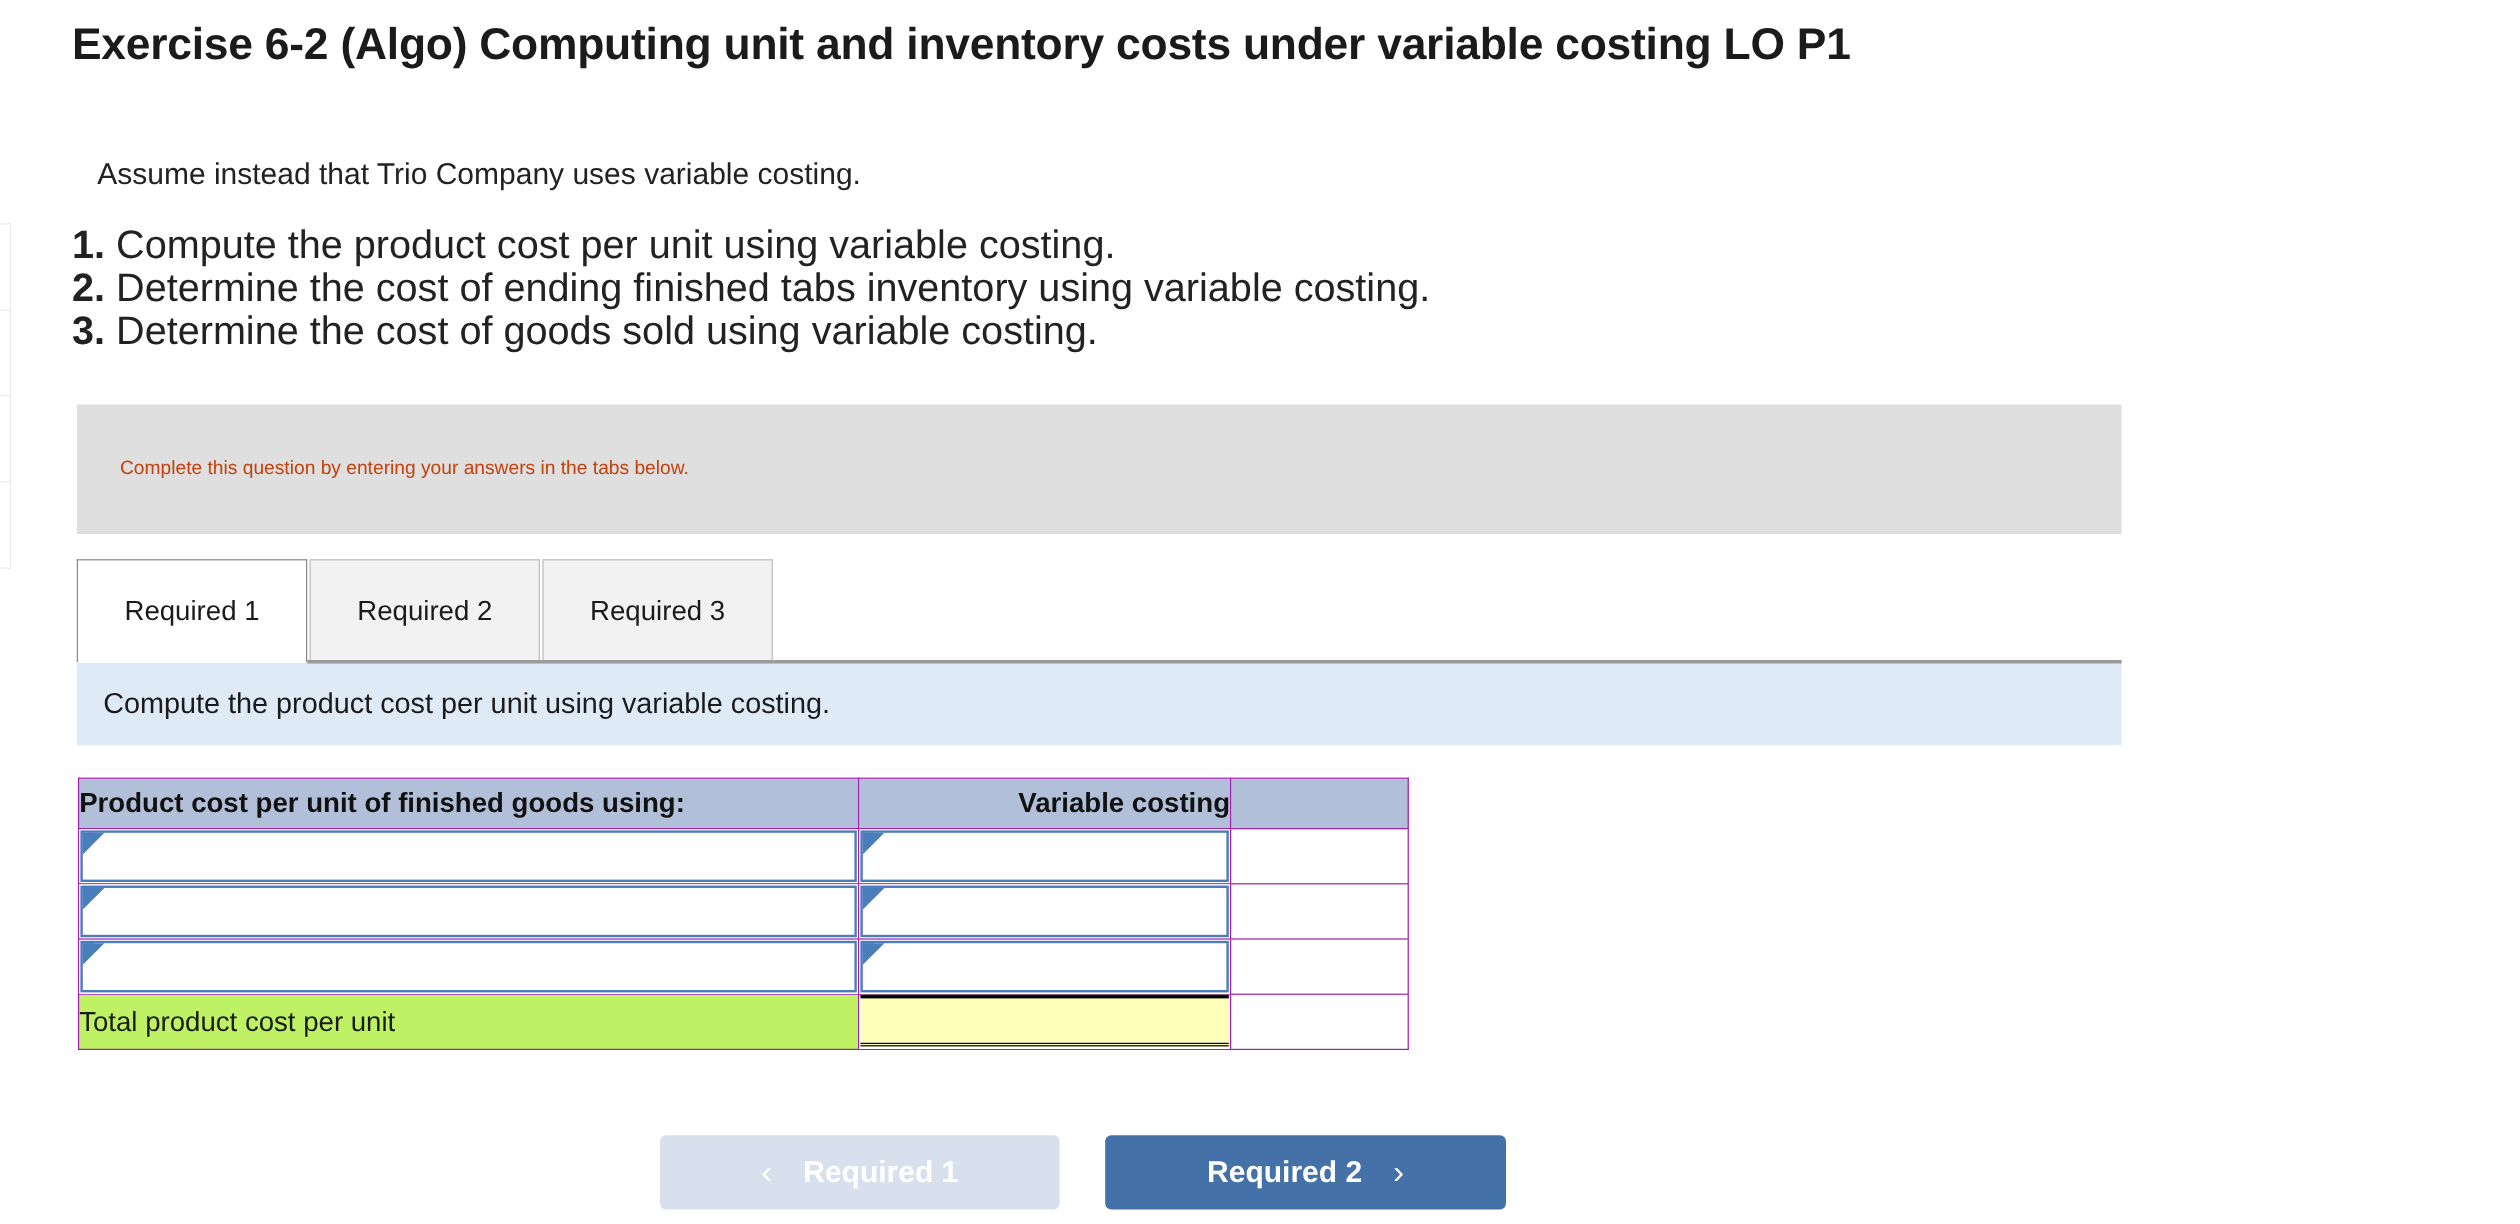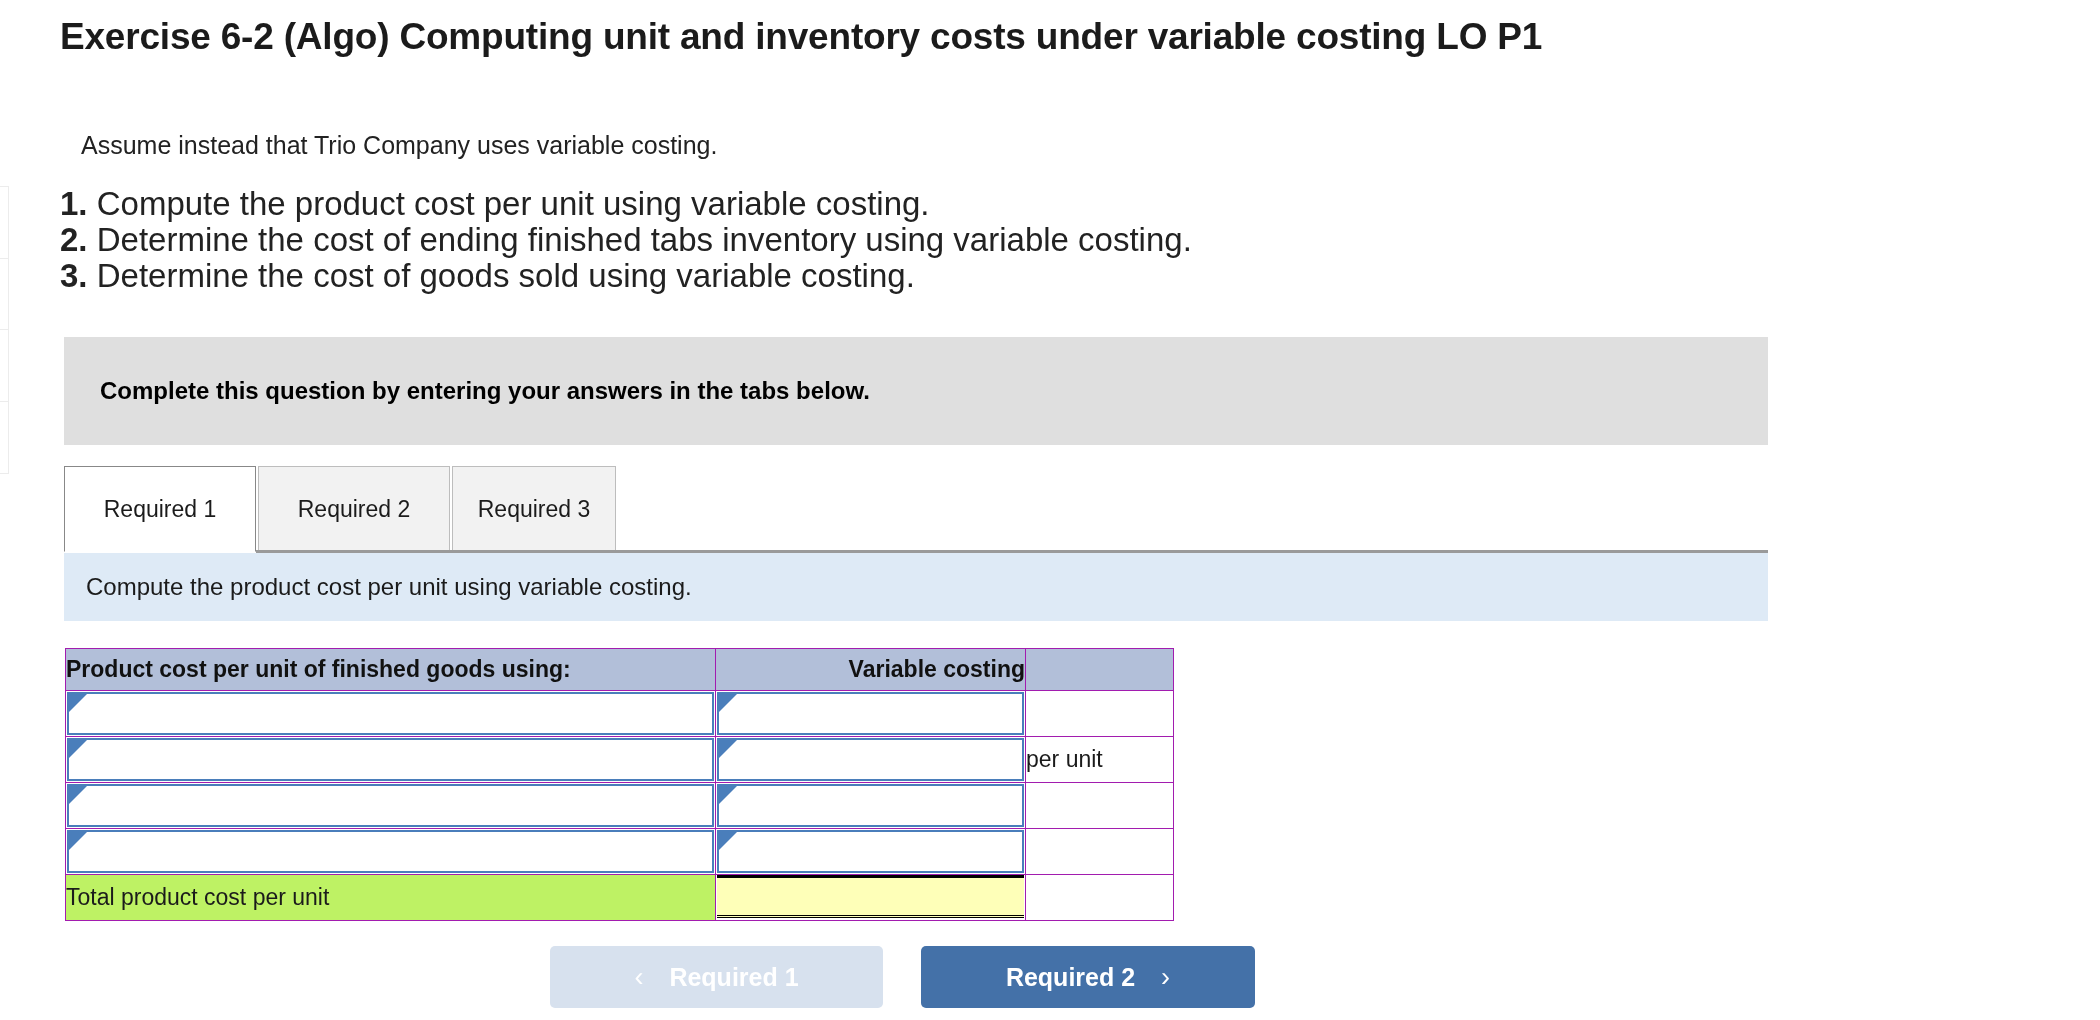--- a/index.html
+++ b/index.html
@@ -75,23 +75,23 @@
     left: 64px;
     top: 337px;
     width: 1704px;
     height: 108px;
     background: #dfdfdf;
     display: flex;
     align-items: center;
   }
   .callout-text {
     padding-left: 36px;
-    font-size: 24px;
-    font-weight: bold;
-    color: #000000;
+    font-size: 16px;
+    font-weight: normal;
+    color: #c2410c;
   }
 
   
   .tabstrip {
     position: absolute;
     left: 64px;
     top: 466px;
     width: 1704px;
     height: 86px;
   }
@@ -109,21 +109,21 @@
     cursor: pointer;
   }
   .tab.active {
     background: #ffffff;
     border-color: #888888;
     border-bottom: 1px solid #ffffff;
     z-index: 3;
   }
   .tab-1 { left: 0px;   width: 192px; }
   .tab-2 { left: 194px; width: 192px; }
-  .tab-3 { left: 388px; width: 164px; }
+  .tab-3 { left: 388px; width: 192px; }
 
   .tab-underline {
     position: absolute;
     left: 64px;
     top: 550px;
     width: 1704px;
     height: 3px;
     background: #9a9a9a;
     z-index: 1;
   }
@@ -358,29 +358,20 @@
           </td>
           <td class="unit"></td>
         </tr>
         <tr>
           <td class="dd">
             <div class="dd-box"></div>
           </td>
           <td class="dd">
             <div class="dd-box"></div>
           </td>
-          <td class="unit">per unit</td>
-        </tr>
-        <tr>
-          <td class="dd">
-            <div class="dd-box"></div>
-          </td>
-          <td class="dd">
-            <div class="dd-box"></div>
-          </td>
           <td class="unit"></td>
         </tr>
         <tr>
           <td class="dd">
             <div class="dd-box"></div>
           </td>
           <td class="dd">
             <div class="dd-box"></div>
           </td>
           <td class="unit"></td>

